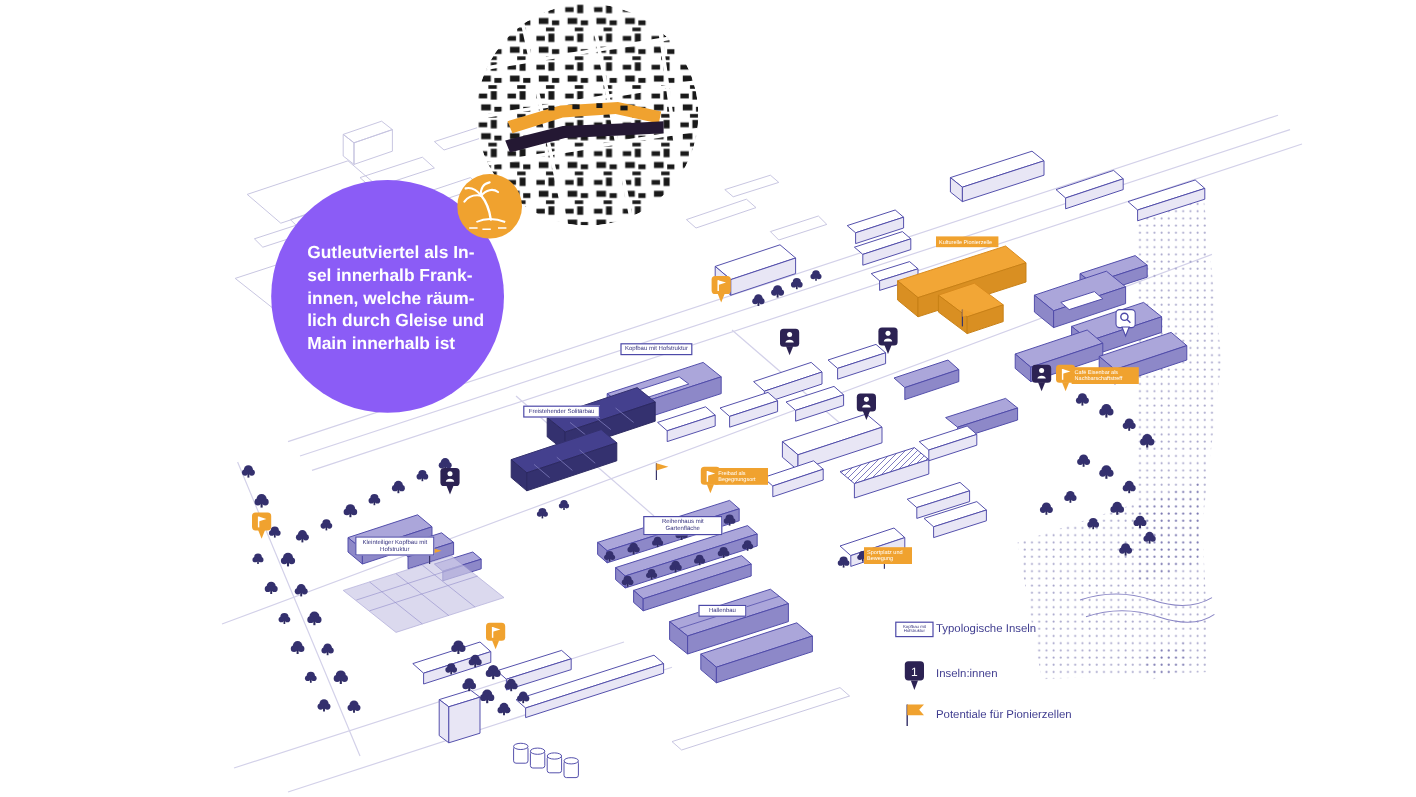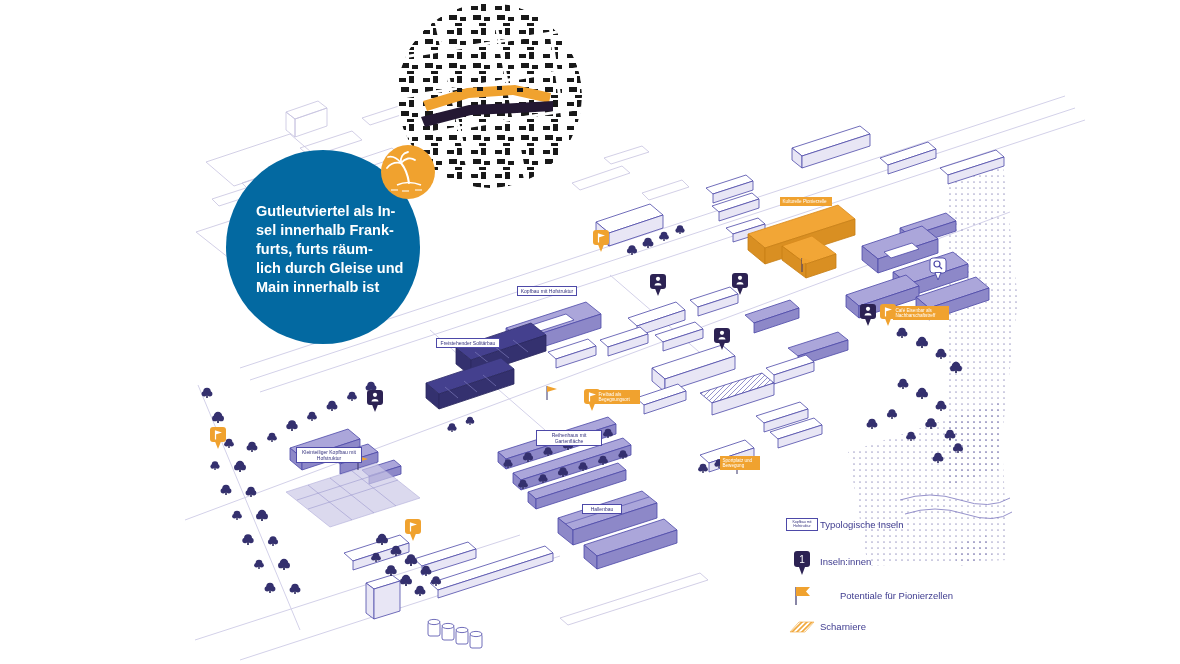--- a/index.html
+++ b/index.html
@@ -13,27 +13,27 @@
   .or {fill:#f2a636;stroke:#d88a1d;stroke-width:.8;}
   .orf{fill:#d98f22;stroke:#c77f15;stroke-width:.8;}
   .dk {fill:#44408e;stroke:#34316f;stroke-width:.8;}
   .dkf{fill:#34316f;stroke:#2b2860;stroke-width:.8;}
   .ol {fill:none;stroke:#c6c3e0;stroke-width:.8;}
   .rd {fill:none;stroke:#d3d1e9;stroke-width:1;}
   .inset-circle{position:absolute;left:397px;top:3px;width:185px;height:185px;border-radius:50%;
                 overflow:hidden;background:#fff;}
   .island-badge{position:absolute;left:381px;top:145px;width:54px;height:54px;border-radius:50%;}
   .info-circle{position:absolute;left:226px;top:150px;width:194px;height:194px;border-radius:50%;
-               background:#0369a1;color:#fff;font-weight:bold;font-size:14.5px;line-height:19px;
+               background:#8b5cf6;color:#fff;font-weight:bold;font-size:14.5px;line-height:19px;
                padding:52px 0 0 30px;box-sizing:border-box;}
   .map-label{position:absolute;background:#fff;border:0.6px solid #4d49a8;color:#35327e;
              font-size:5px;line-height:6px;text-align:center;padding:1px 2px;box-sizing:border-box;}
   .pioneer-label{position:absolute;background:#f0a22f;color:#fff;font-size:4.6px;line-height:5.6px;
                  padding:1.5px 2.5px;box-sizing:border-box;}
-  .legend{position:absolute;left:784px;top:518px;width:215px;color:#3f3c8f;}
+  .legend{position:absolute;left:744px;top:518px;width:215px;color:#3f3c8f;}
   .legend-row{display:flex;align-items:center;}
   .legend-icon{width:36px;display:flex;justify-content:center;align-items:center;flex:0 0 36px;}
   .legend-label{font-size:9.5px;}
   .swatch{width:32px;border:0.8px solid #4d49a8;background:#fff;color:#35327e;
           font-size:3.6px;line-height:4.4px;text-align:center;padding:1px;box-sizing:border-box;}
 </style>
 </head>
 <body>
 
 <div class="canvas">
@@ -384,21 +384,21 @@
         <rect x="100" y="83" width="5" height="4"></rect>
           <rect x="120" y="85" width="6" height="4"></rect>
       </g>
       <path d="M24,114 L72,102 L120,100 L156,98 L156,108 L120,110 L74,112 L28,124 Z" fill="#241833"></path>
     </svg>
   </div>
 
   <div class="info-circle">
     <div>Gutleutviertel als In-</div>
     <div>sel innerhalb Frank-</div>
-    <div>furts, furts räum-</div>
+    <div>innen, welche räum-</div>
     <div>lich durch Gleise und</div>
     <div>Main innerhalb ist</div>
   </div>
 
   <div class="island-badge">
     <svg width="54" height="54" viewBox="0 0 54 54">
       <circle cx="27" cy="27" r="27" fill="#f0a22f"></circle>
       <path d="M28,38 C27,31 25,24 20,18" stroke="#fff" stroke-width="2" fill="none" stroke-linecap="round"></path>
       <path d="M20,18 C16,13 11,11 7,12" stroke="#fff" stroke-width="1.8" fill="none" stroke-linecap="round"></path>
       <path d="M20,18 C19,12 22,8 27,7" stroke="#fff" stroke-width="1.8" fill="none" stroke-linecap="round"></path>
@@ -433,38 +433,25 @@
       <div class="legend-icon">
         <svg width="18" height="26" viewBox="-9 -26 18 26">
           <rect x="-8" y="-24" width="16" height="16" rx="3" fill="#2c2253"></rect>
           <path d="M-3,-8 L0,0 L3,-8 Z" fill="#2c2253"></path>
           <text x="0" y="-12" fill="#fff" font-size="10" text-anchor="middle" font-family="Liberation Sans, sans-serif">1</text>
         </svg>
       </div>
       <div class="legend-label">Inseln:innen</div>
     </div>
 
-    <div class="legend-row" style="margin-bottom:12px;gap:20px;">
+    <div class="legend-row" style="margin-bottom:12px;">
       <div class="legend-icon">
         <svg width="20" height="22" viewBox="0 0 20 22">
           <path d="M4,2 V20" stroke="#39356b" stroke-width="1.2"></path>
           <path d="M4,2 L18,2 L14,6.5 L18,11 L4,11 Z" fill="#f0a22f"></path>
         </svg>
       </div>
       <div class="legend-label">Potentiale für Pionierzellen</div>
     </div>
 
-    <div class="legend-row">
-      <div class="legend-icon">
-        <svg width="26" height="16" viewBox="0 0 26 16">
-          <defs>
-            <pattern id="legend-hatch" width="3.5" height="3.5" patternUnits="userSpaceOnUse" patternTransform="rotate(45)">
-              <rect width="1.6" height="3.5" fill="#f0a22f"></rect>
-            </pattern>
-          </defs>
-          <path d="M1,13 L10,3 L25,3 L16,13 Z" fill="url(#legend-hatch)" stroke="#f0a22f" stroke-width="0.6"></path>
-        </svg>
-      </div>
-      <div class="legend-label">Scharniere</div>
-    </div>
 
   </div>
 </div>
 
 </body></html>

